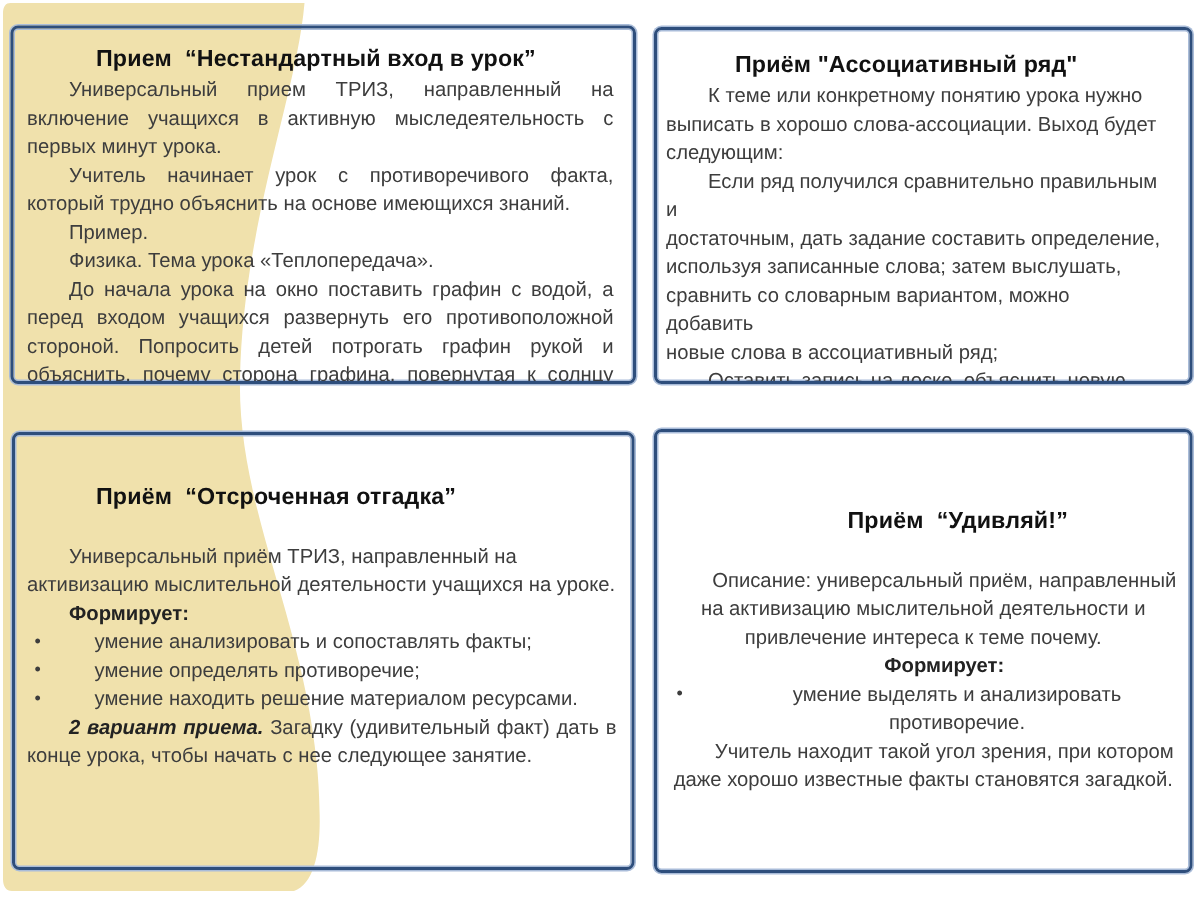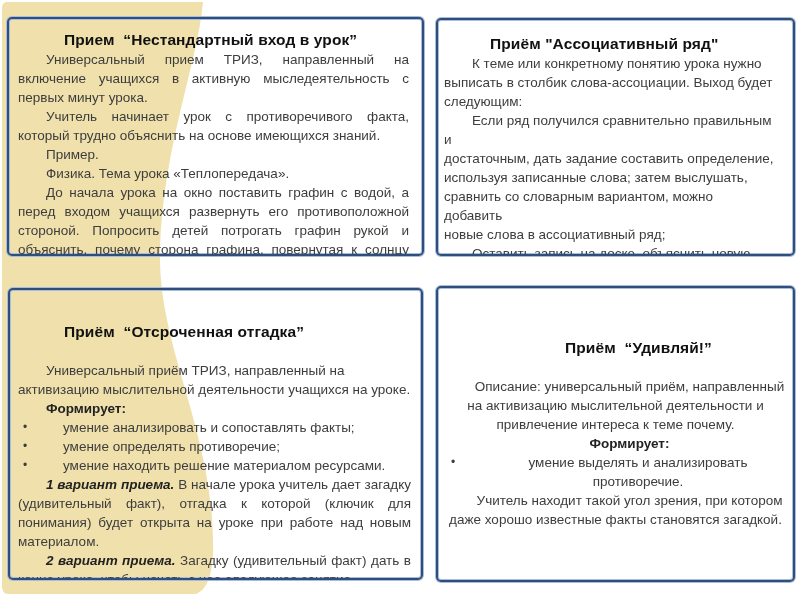--- a/index.html
+++ b/index.html
@@ -41,21 +41,21 @@
     <p class="just">Универсальный прием ТРИЗ, направленный на включение учащихся в активную мыследеятельность с первых минут урока.</p>
     <p class="just">Учитель начинает урок с противоречивого факта, который трудно объяснить на основе имеющихся знаний.</p>
     <p class="just">Пример.</p>
     <p class="just">Физика. Тема урока «Теплопередача».</p>
     <p class="just">До начала урока на окно поставить графин с водой, а перед входом учащихся развернуть его противоположной стороной. Попросить детей потрогать графин рукой и объяснить, почему сторона графина, повернутая к солнцу холодная, а противоположная – теплая.</p>
   </section>
 
   <section class="card c2">
     <h2 class="title">Приём "Ассоциативный ряд"</h2>
     <p class="pre">К теме или конкретному понятию урока нужно
-выписать в столбик слова-ассоциации. Выход будет
+выписать в хорошо слова-ассоциации. Выход будет
 следующим:</p>
     <p class="pre">Если ряд получился сравнительно правильным и
 достаточным, дать задание составить определение,
 используя записанные слова; затем выслушать,
 сравнить со словарным вариантом, можно добавить
 новые слова в ассоциативный ряд;</p>
     <p class="pre">Оставить запись на доске, объяснить новую
 тему, в конце урока вернуться, что-либо добавить или
 стереть.</p>
   </section>
@@ -63,21 +63,20 @@
   <section class="card c3">
     <h2 class="title gap">Приём&nbsp; “Отсроченная отгадка”</h2>
     <p class="pre">Универсальный приём ТРИЗ, направленный на
 активизацию мыслительной деятельности учащихся на уроке.</p>
     <p class="lead"><b>Формирует:</b></p>
     <ul class="bullets">
       <li>умение анализировать и сопоставлять факты;</li>
       <li>умение определять противоречие;</li>
       <li>умение находить решение материалом ресурсами.</li>
     </ul>
-    <p class="just"><b class="bi">1 вариант приема.</b> <span>В начале урока учитель дает загадку (удивительный факт), отгадка к которой (ключик для понимания) будет открыта на уроке при работе над новым материалом.</span></p>
     <p class="just"><b class="bi">2 вариант приема.</b> <span>Загадку (удивительный факт) дать в конце урока, чтобы начать с нее следующее занятие.</span></p>
   </section>
 
   <section class="card c4">
     <h2 class="title gap">Приём&nbsp; “Удивляй!”</h2>
     <p class="pre">Описание: универсальный приём, направленный
 на активизацию мыслительной деятельности и
 привлечение интереса к теме почему.</p>
     <p class="lead"><b>Формирует:</b></p>
     <ul class="bullets">

